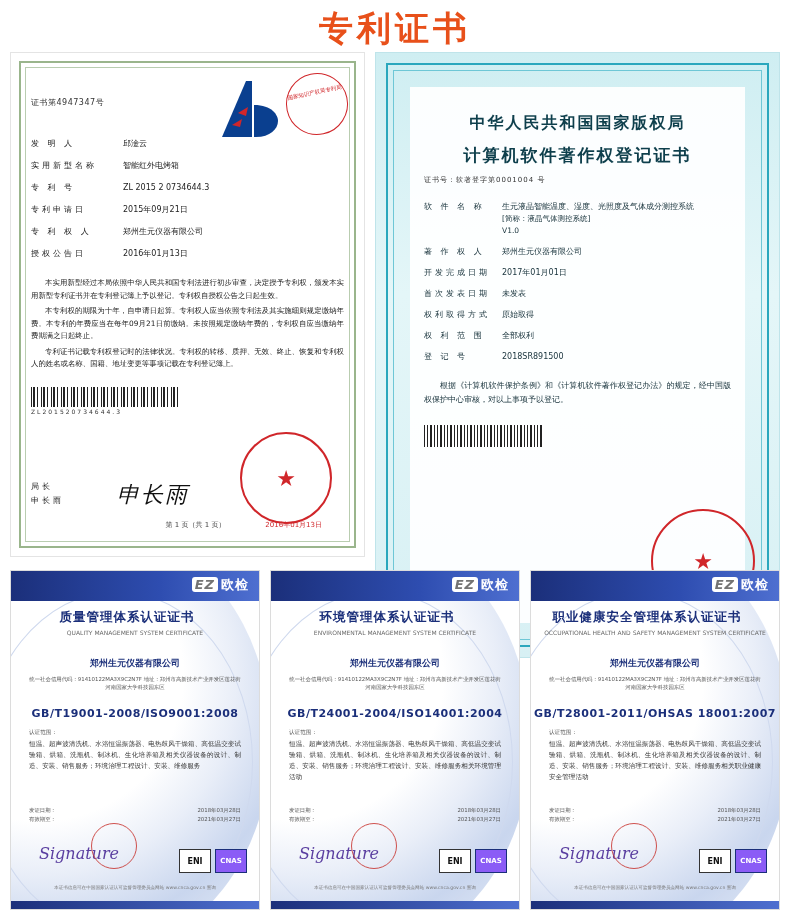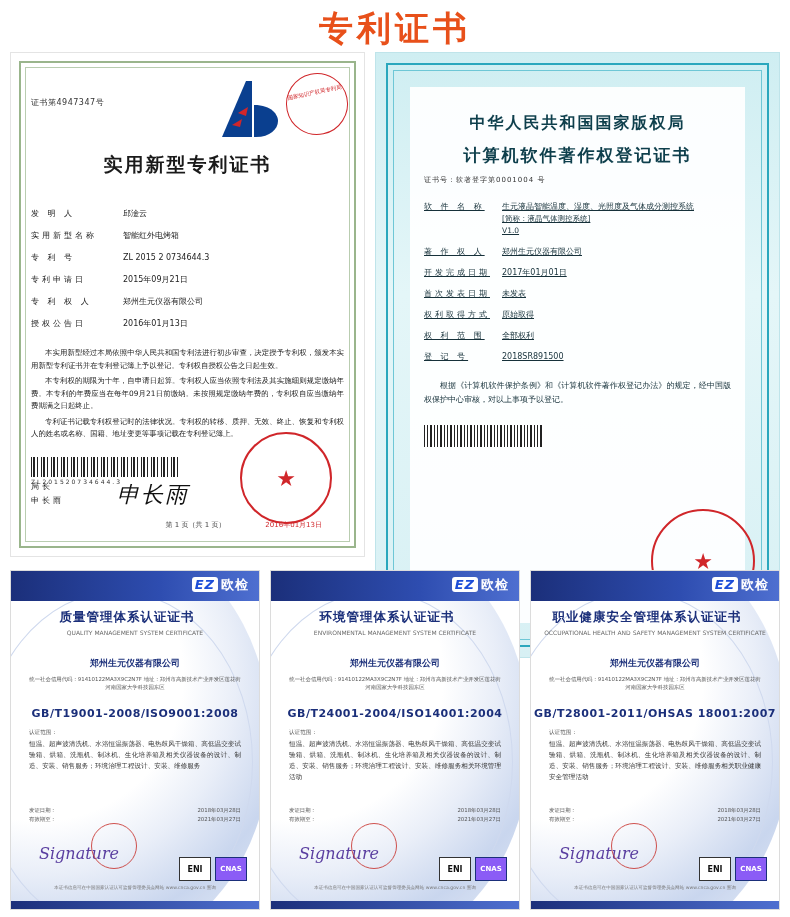--- a/index.html
+++ b/index.html
@@ -138,21 +138,21 @@
   .copy-h1{
     text-align:center;font-size:16px;font-weight:bold;color:#0e3f4c;letter-spacing:2px;margin-top:14px;
   }
   .copy-h2{
     text-align:center;font-size:17px;font-weight:bold;color:#0e3f4c;letter-spacing:2px;margin-top:10px;
   }
   .copy-code{
     text-align:left;font-size:7px;color:#333;margin-top:8px;letter-spacing:1px;
   }
   .cp-rows{margin-top:16px;}
-  .cp-row{display:flex;font-size:8px;color:#16313a;margin-bottom:9px;line-height:12px;text-decoration:underline;}
+  .cp-row{display:flex;font-size:8px;color:#16313a;margin-bottom:9px;line-height:12px;}
   .cp-lab{width:78px;flex:none;letter-spacing:3px;}
   .cp-val{flex:1;}
   .cp-sub{font-size:7.5px;color:#16313a;}
   .copy-para{
     margin-top:16px;font-size:8px;line-height:14px;color:#16313a;text-indent:16px;text-align:justify;
   }
   .copy-barcode{
     margin-top:18px;height:22px;width:120px;
     background:repeating-linear-gradient(90deg,#222 0 1px,#fff 1px 3px,#222 3px 4px,#fff 4px 6px,#222 6px 8px,#fff 8px 10px);
   }
@@ -186,21 +186,21 @@
     border:1px solid #cfd9ee;
   }
   .iso-topbar{
     position:absolute;left:0;top:0;width:100%;height:30px;
     background:linear-gradient(90deg,#1b2f7a 0%,#2e4db0 60%,#4e6fd0 100%);
   }
   .iso-logo{
     position:absolute;right:10px;top:5px;color:#ffffff;font-size:13px;font-weight:bold;letter-spacing:1px;
   }
   .iso-logo .ez{
-    display:inline-block;background:#ffffff;color:#1d4ed8;border-radius:3px;
+    display:inline-block;background:#ffffff;color:#737373;border-radius:3px;
     padding:0 3px;margin-right:3px;font-style:italic;
   }
   .iso-title{
     position:absolute;left:0;right:16px;top:38px;text-align:center;
     font-size:12.5px;font-weight:bold;color:#1b2f7a;letter-spacing:1px;
   }
   .iso-sub{
     position:absolute;left:0;right:0;top:58px;text-align:center;font-size:6px;color:#6a6a6a;
   }
   .iso-company{
@@ -225,21 +225,21 @@
   .iso-dates .r{display:flex;justify-content:space-between;}
   .iso-sign{
     position:absolute;left:28px;bottom:46px;font-size:16px;color:#5a3ea0;font-style:italic;
     font-family:"DejaVu Serif","Liberation Serif",serif;
   }
   .iso-stamp{
     position:absolute;left:80px;bottom:40px;width:44px;height:44px;border-radius:50%;
     border:1.5px solid #c8342f;opacity:.85;
   }
   .iso-badges{
-    position:absolute;right:12px;bottom:28px;display:flex;gap:4px;align-items:center;
+    position:absolute;right:12px;bottom:36px;display:flex;gap:4px;align-items:center;
   }
   .badge{
     width:30px;height:22px;border:1px solid #333;font-size:8px;font-weight:bold;color:#111;
     display:flex;align-items:center;justify-content:center;background:#fff;
   }
   .badge.cnas{background:#8b5cf6;color:#fff;border-color:#1b2f7a;font-size:7px;}
   .iso-footline{
     position:absolute;left:10px;right:10px;bottom:18px;font-size:4.6px;color:#777;text-align:center;line-height:7px;
   }
   .iso-bottombar{
@@ -264,21 +264,20 @@
           <path d="M10 62 L34 6 L40 6 L40 62 Z" fill="#0a3f8f"></path>
           <path d="M42 30 C60 30 66 40 66 46 C66 54 58 62 44 62 L42 62 Z" fill="#0a3f8f"></path>
           <path d="M20 50 L30 44 L28 52 Z" fill="#d0262a"></path>
           <path d="M26 38 L36 32 L34 41 Z" fill="#d0262a"></path>
         </svg>
 
         <div class="patent-seal-top">国家知识产权局专利局</div>
 
         <div class="patent-no">证书第4947347号</div>
 
-        <div class="patent-title">实用新型专利证书</div>
 
         <div class="patent-fields">
           <div class="pf-row">
             <div class="pf-label">发 明 人</div>
             <div class="pf-val">邱淦云</div>
           </div>
           <div class="pf-row">
             <div class="pf-label">实用新型名称</div>
             <div class="pf-val">智能红外电烤箱</div>
           </div>

